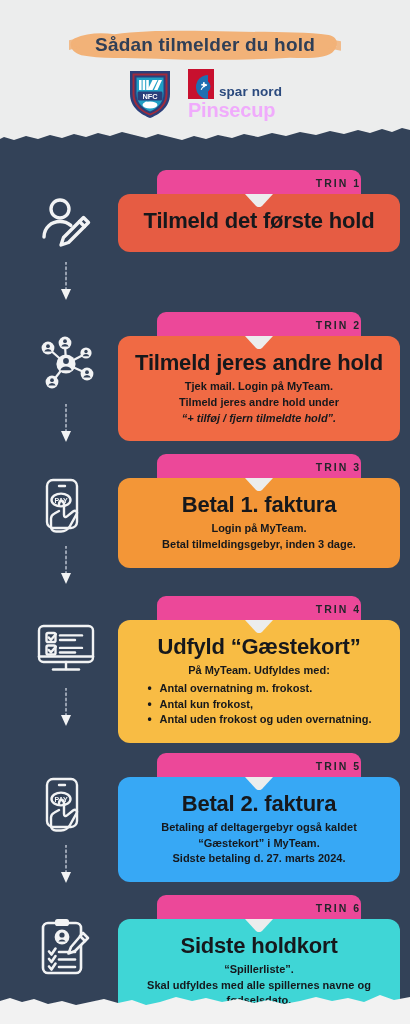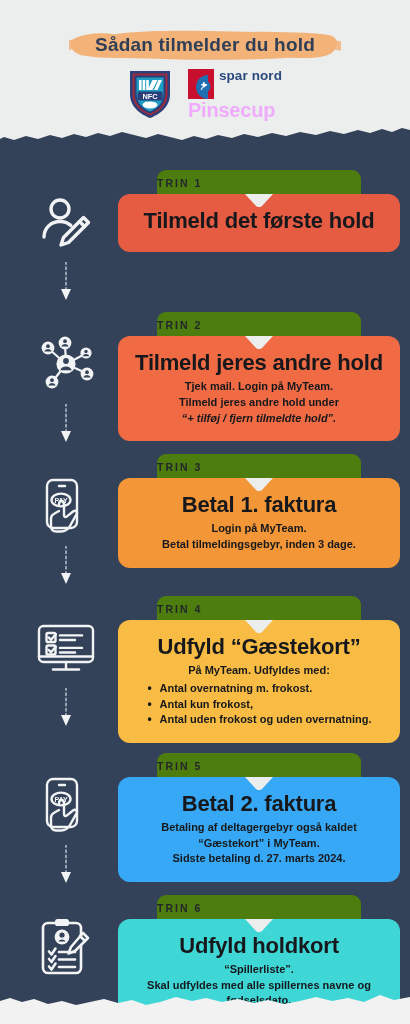--- a/index.html
+++ b/index.html
@@ -43,21 +43,21 @@
     white-space:nowrap;
   }
 
   .logos{
     position:absolute; top:66px; left:0; width:410px; height:56px;
     display:flex; align-items:center; justify-content:center; gap:16px;
     z-index:6;
   }
   .nfc-logo{ width:44px; height:52px; }
   .sparnord{ display:flex; flex-direction:column; align-items:flex-start; }
-  .sn-row{ display:flex; align-items:flex-start; gap:5px; }
+  .sn-row{ display:flex; align-items:flex-end; gap:5px; }
   .sn-mark{ width:26px; height:30px; }
   .sn-word{
     font-size:13.5px; font-weight:600; color:#2b4a7e;
     letter-spacing:.1px; line-height:1;
   }
   .sn-cup{
     font-size:20px; font-weight:800; color:#f0abfc;
     line-height:1; margin-top:1px; letter-spacing:-.2px;
   }
 
@@ -87,23 +87,23 @@
   .rail-icon svg{ width:100%; height:100%; display:block; }
   .connector{ width:12px; margin-top:8px; }
   .connector svg{ width:12px; height:40px; display:block; }
 
   .card-col{ flex:1; padding-right:10px; padding-top:10px; }
 
   .trin-tab{
     position:relative;
     margin:0 auto;
     width:204px;
-    background:#4d7c0f;
+    background:#ec4899;
     border-radius:9px 9px 0 0;
-    text-align:left;
+    text-align:right;
     padding:7px 0 9px 0;
     font-size:10.5px;
     font-weight:700;
     letter-spacing:2px;
     color:#23262b;
     z-index:1;
   }
   .card{
     position:relative;
     border-radius:12px;
@@ -446,21 +446,21 @@
 
     </div>
     <div class="card-col">
       <div class="trin-tab">TRIN 6</div>
       <div class="card" style="background:#3fd6d6">
         <div class="notch">
           <svg viewBox="0 0 28 13" preserveAspectRatio="none">
             <path d="M0,0 L28,0 L17,12 C15.3,13.6 12.7,13.6 11,12 Z" fill="#eceded"></path>
           </svg>
         </div>
-        <div class="card-title">Udfyld holdkort</div>
+        <div class="card-title">Sidste holdkort</div>
         <div class="card-body">
             <div>“Spillerliste”.</div>
             <div>Skal udfyldes med alle spillernes <span class="b">navne</span> og</div>
             <div><span class="b">fødselsdato.</span></div>
             <div>Der er også mulighed for at vælge</div>
 
         </div>
       </div>
     </div>
     </div>

